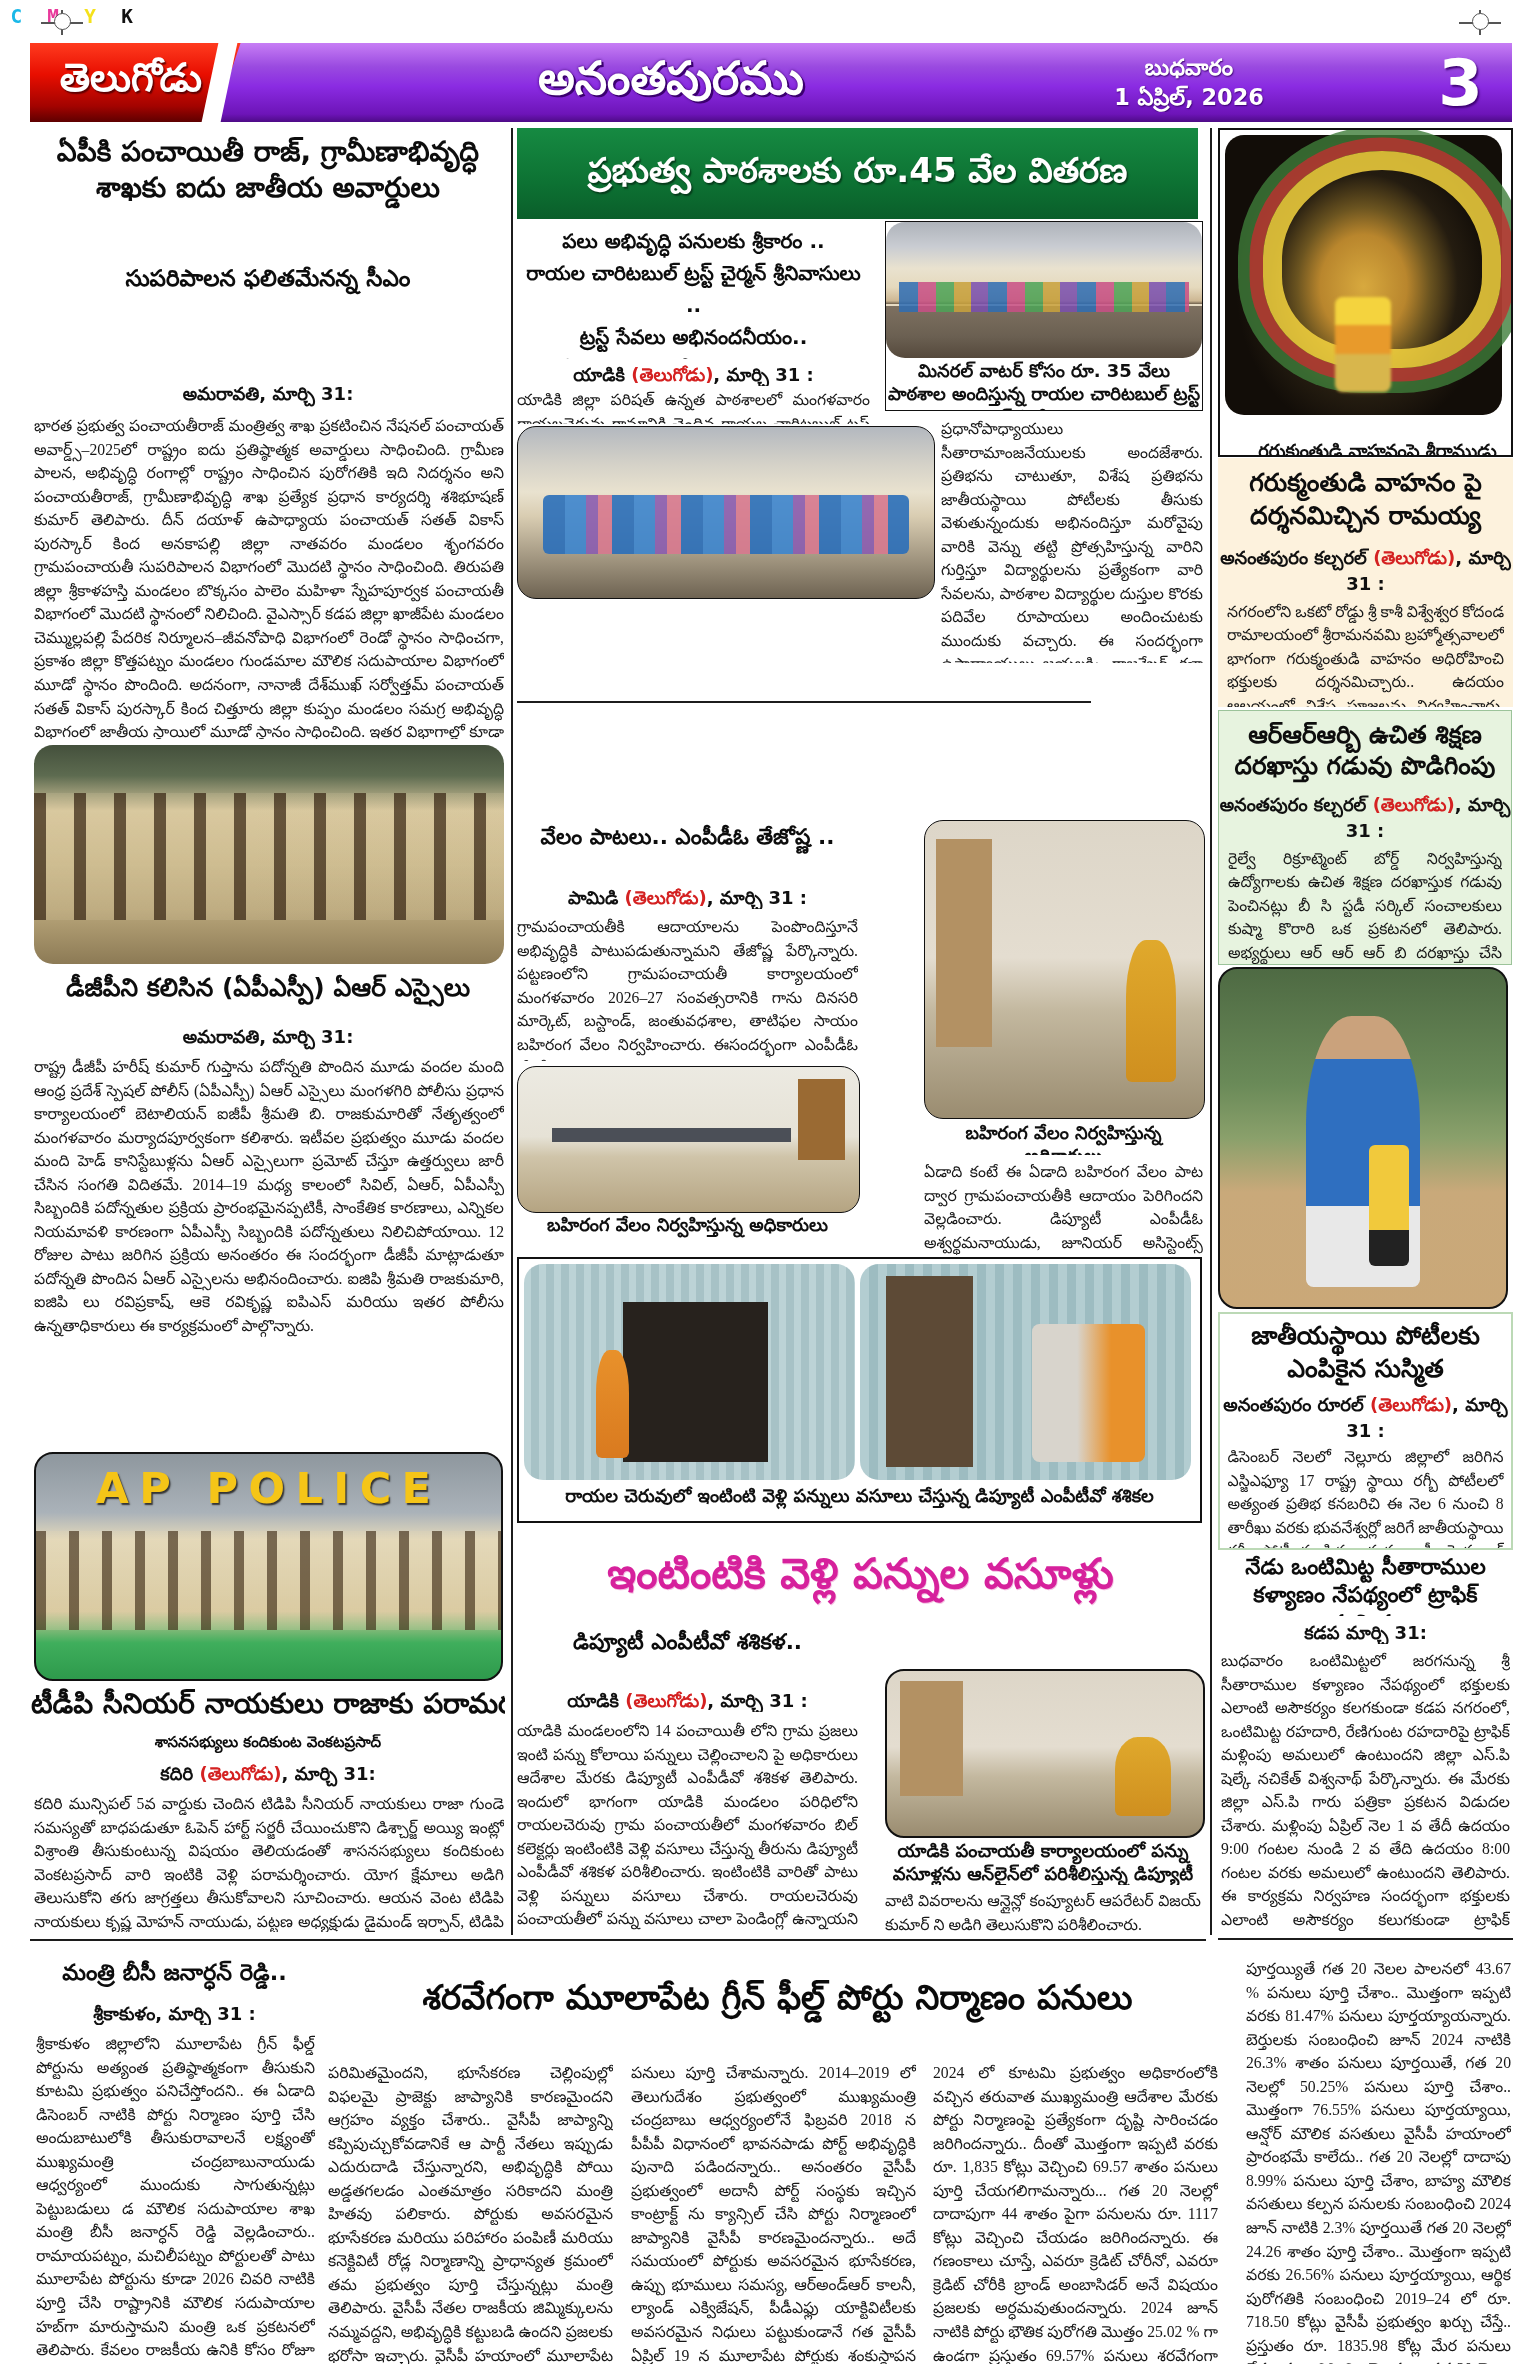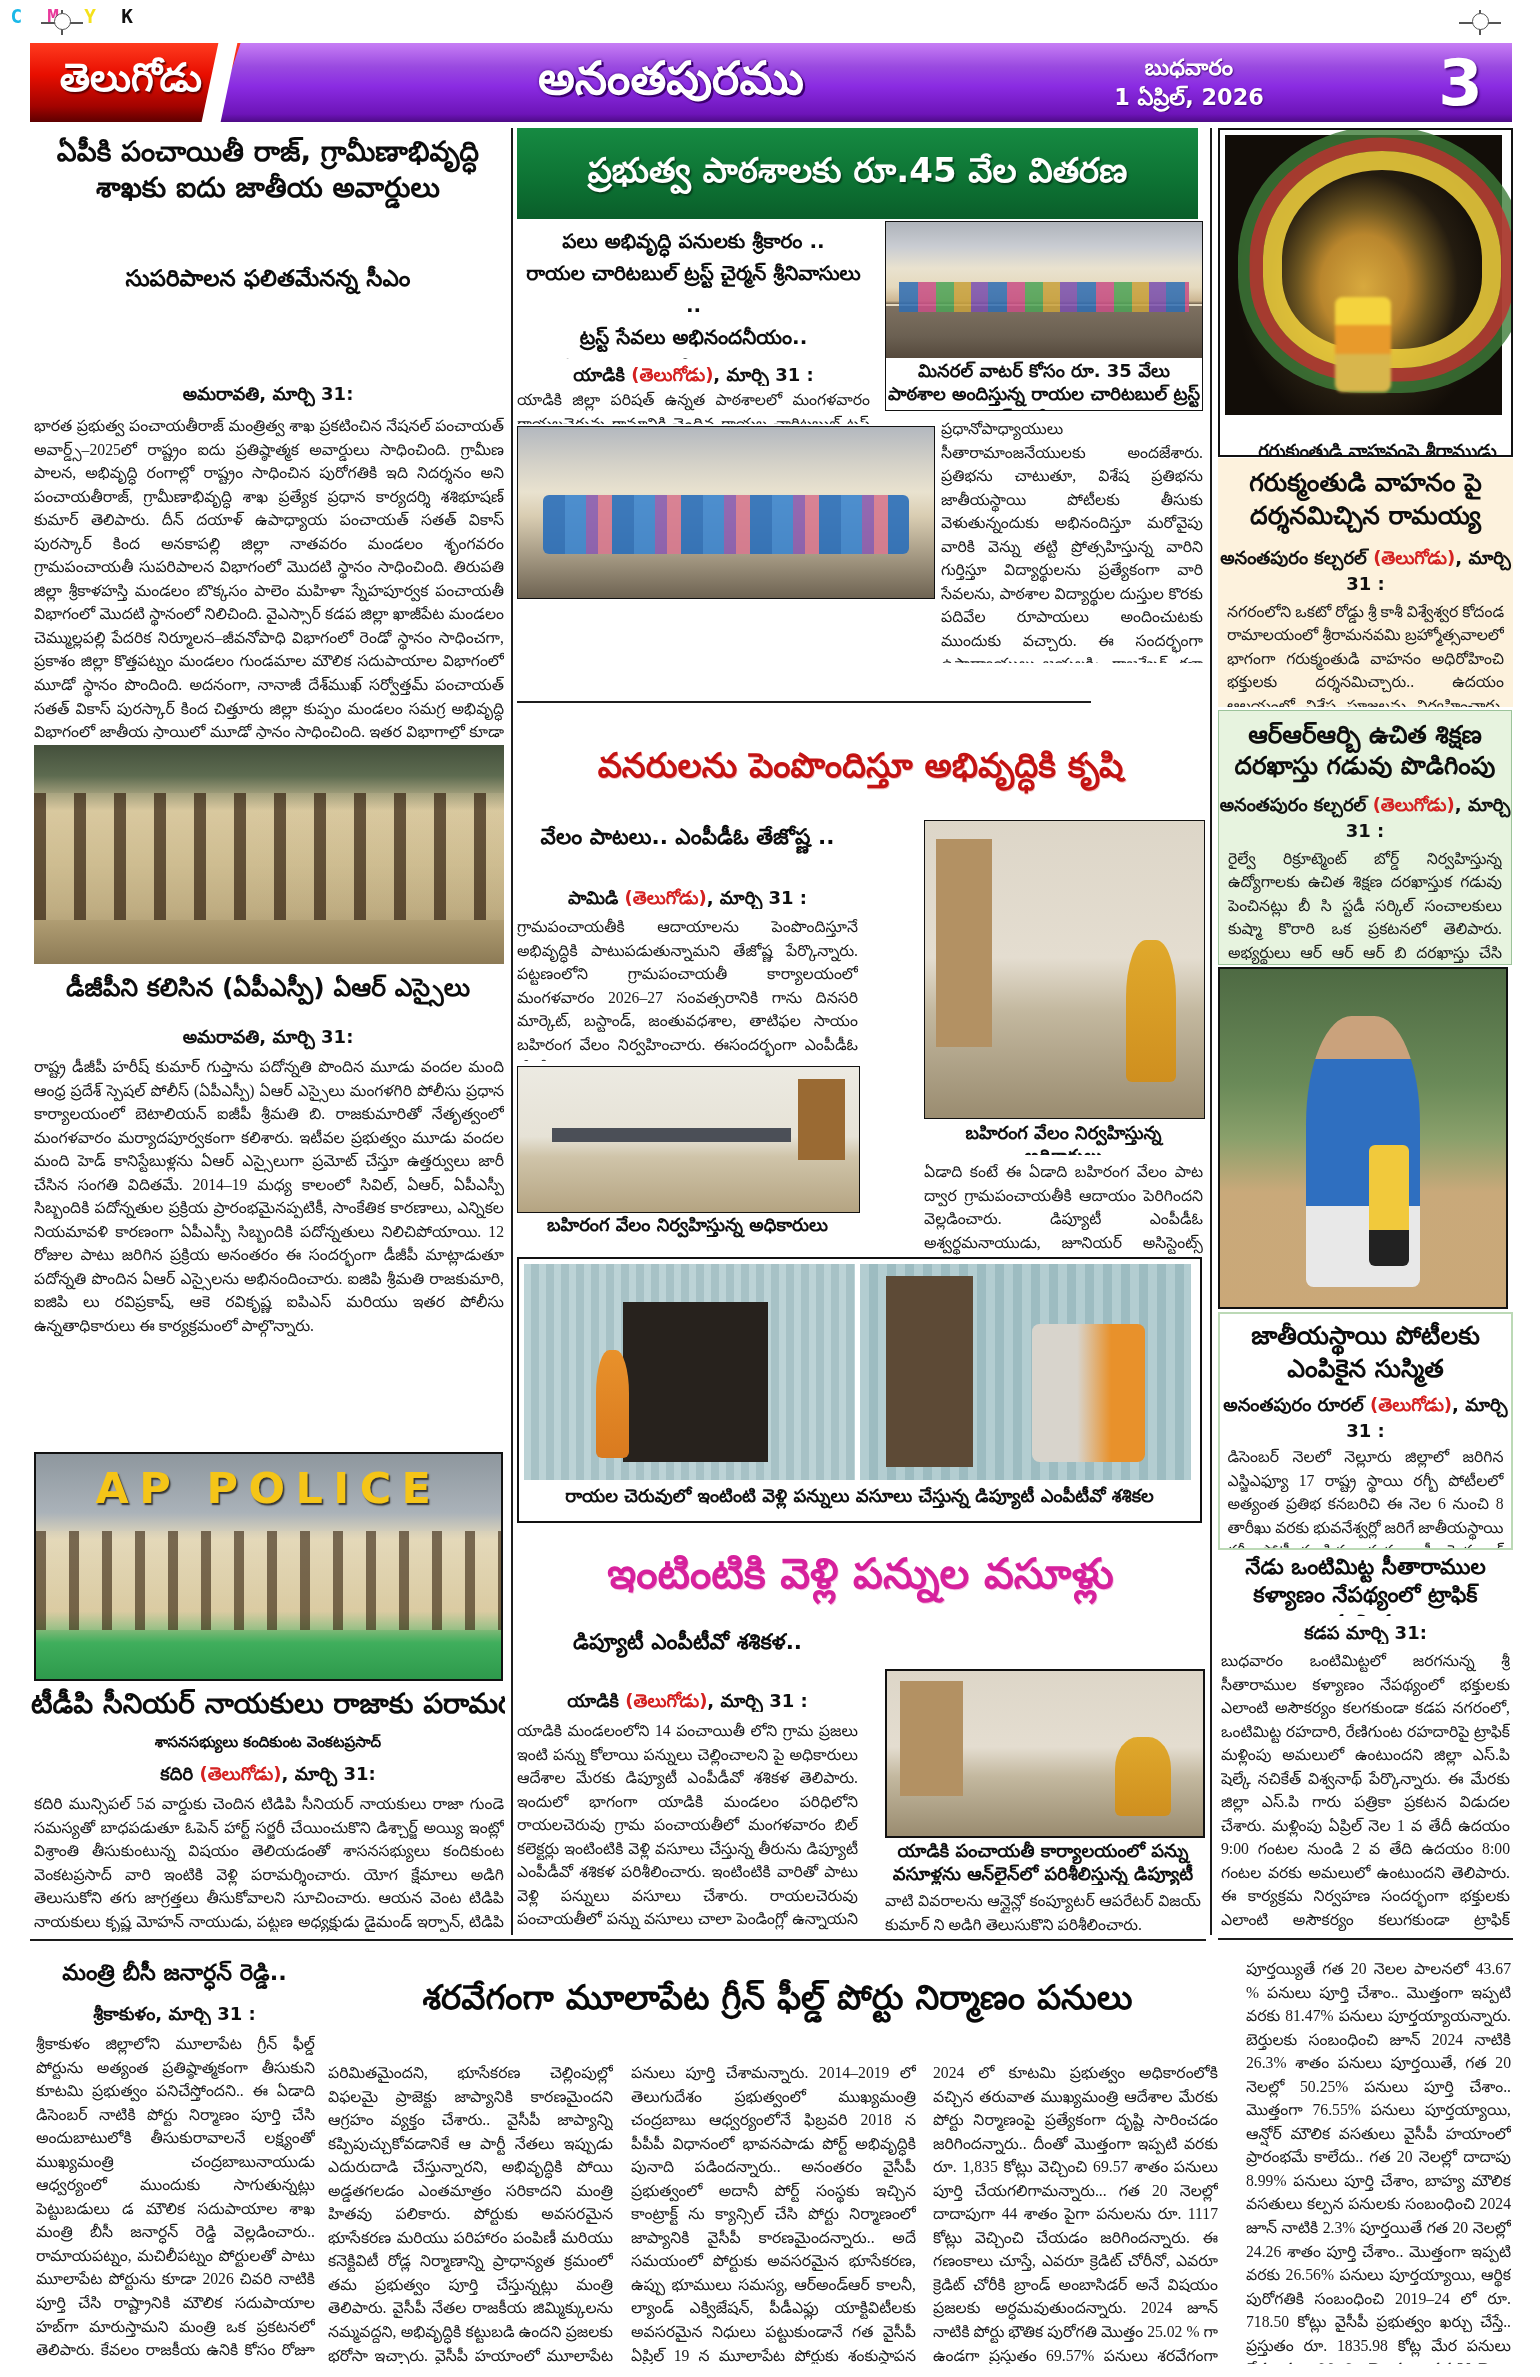--- a/index.html
+++ b/index.html
@@ -47,21 +47,21 @@
         text-shadow:1.5px 1.5px 1.5px #063d1b;}
   .red-head{color:#c31313;font-weight:bold;text-align:center;font-size:34px;white-space:nowrap;
         text-shadow:0.7px 0.7px 0 #f3baba;}
   .magenta-head{color:#d6219c;font-weight:bold;text-align:center;font-size:42px;white-space:nowrap;
         text-shadow:0.7px 0.7px 0 #f4c0e2;}
   .black-big{color:#0a0a0a;font-weight:bold;text-align:center;font-size:34px;white-space:nowrap;}
   
   .cream-block{background:#fdf2dd;}
   .green-block{background:#e7f3df;border:1.5px solid #9cc39a;}
   .frame-green{border:2.2px solid #bcd9b6;}
-  .photo{background:#ccc;}
+  .photo{background:#ccc;border-radius:19px;}
   .pborder{border:2.2px solid #111;}
   .pborder2{border:1.5px solid #111;}
   
   .ph-stage{background:linear-gradient(180deg,#aeb3ba 0%,#c9ccd2 18%,#e9e2cf 34%,#e5d9bd 48%,#cdb793 58%,#7a6a55 60%,
             #e8dcc4 60%,#e8dcc4 62%,#7d7060 62%,#6b6052 84%,#55493c 100%);}
   .ph-stage::after{content:"";position:absolute;left:4%;top:44%;width:92%;height:22%;
             background:repeating-linear-gradient(90deg,#2e6db4 0 19.4px,#c94f86 19.4px 37px,#4da457 37px 55px,#c9a23c 55px 72px,#7a4fb0 72px 89px);
             filter:blur(0.7px);opacity:.85;}
   .ph-kids{background:linear-gradient(180deg,#b3b8bf 0%,#d5d2c8 22%,#e9e2cf 38%,#d9cdb2 52%,#6e6352 100%);}
   .ph-kids::after{content:"";position:absolute;left:6%;top:40%;width:88%;height:34%;
@@ -174,21 +174,20 @@
 
   <div class="abs pborder2" style="left:885px;top:221px;width:316px;height:188px;background:#fff;">
     <div class="photo ph-stage" style="position:absolute;left:0;top:0;width:100%;height:136px;"></div>
     <div class="caption" style="position:absolute;left:0;top:137px;width:100%;">మినరల్ వాటర్ కోసం రూ. 35 వేలు పాఠశాల అందిస్తున్న రాయల చారిటబుల్ ట్రస్ట్ చైర్మన్ పి శ్రీనివాసులు</div>
   </div>
 
   <div class="abs photo ph-kids pborder2" style="left:517px;top:426px;width:416px;height:171px;"></div>
   <div class="abs body" style="left:941px;top:417px;width:262px;height:246px;">ప్రధానోపాధ్యాయులు సీతారామాంజనేయులకు అందజేశారు. ప్రతిభను చాటుతూ, విశేష ప్రతిభను జాతీయస్థాయి పోటీలకు తీసుకు వెళుతున్నందుకు అభినందిస్తూ మరోవైపు వారికి వెన్ను తట్టి ప్రోత్సహిస్తున్న వారిని గుర్తిస్తూ విద్యార్థులను ప్రత్యేకంగా వారి సేవలను, పాఠశాల విద్యార్థుల దుస్తుల కొరకు పదివేల రూపాయలు అందించుటకు ముందుకు వచ్చారు. ఈ సందర్భంగా ఉపాధ్యాయులు జయలక్ష్మి, రాజశేఖర్, కళా శివశంకర్ పాల్గొన్నారు.</div>
   <div class="hrule" style="left:517px;top:701px;width:574px;height:2.2px;"></div>
 
-  <div class="abs red-head" style="left:517px;top:745px;width:687px;height:67px;">వనరులను పెంపొందిస్తూ అభివృద్ధికి కృషి</div>
   <div class="abs sub" style="left:517px;top:824px;width:341px;height:31px;font-size:21.6px;">వేలం పాటలు.. ఎంపీడీఓ తేజోష్ణ ..</div>
   <div class="abs dateline" style="left:517px;top:887px;width:341px;height:22.4px;">
     <span>పామిడి </span><span class="brand">(తెలుగోడు)</span><span>, మార్చి 31 :</span>
   </div>
   <div class="abs body" style="left:517px;top:915px;width:341px;height:146px;">గ్రామపంచాయతీకి ఆదాయాలను పెంపొందిస్తూనే అభివృద్ధికి పాటుపడుతున్నామని తేజోష్ణ పేర్కొన్నారు. పట్టణంలోని గ్రామపంచాయతీ కార్యాలయంలో మంగళవారం 2026–27 సంవత్సరానికి గాను దినసరి మార్కెట్, బస్టాండ్, జంతువధశాల, తాటిఫల సాయం బహిరంగ వేలం నిర్వహించారు. ఈసందర్భంగా ఎంపీడీఓ తేజోష్ణ మాట్లాడుతూ ప్రజాభ్యున్నతికి పాటుపడుతూ ప్రజలకు మెరుగైన సేవలను అందించటానికి కృషి చేస్తామని తెలిపారు. ఇప్పటికే ప్రజల నుండి పన్నుల వసూలు చేశామని ప్రస్తుతం దినసరి మార్కెట్, బస్టాండ్, తాటిఫల సాయము, జంతువదు శాల వసూళ్లు చేసుకునే హక్కును పొందేందుకు బహిరంగ వేలం నిర్వహించటం చేపట్టామన్నారు. దినసరి మార్కెటును రూ.2.13 లక్షలకు నరసింహలు, బస్టాండ్ రూ.2.60 లక్షలకు ఆదినారాయణరెడ్డి, జంతువద శాల రూ.3.40 లక్షలకు వసూలు చేసుకునే హక్కును దక్కించుకోగ తాటిఫల సాయము వేలం పాటలో ఎవ్వరూ పాల్గొనకపోవటంతో వాయిదా వేసినట్లు వివరించారు. గత</div>
 
   <div class="abs photo ph-office pborder2" style="left:924px;top:820px;width:279px;height:297px;"></div>
   <div class="abs caption" style="left:924px;top:1121px;width:279px;height:34px;">బహిరంగ వేలం నిర్వహిస్తున్న అధికారులు</div>
   <div class="abs body" style="left:924px;top:1160px;width:279px;height:95px;">ఏడాది కంటే ఈ ఏడాది బహిరంగ వేలం పాట ద్వార గ్రామపంచాయతీకి ఆదాయం పెరిగిందని వెల్లడించారు. డిప్యూటీ ఎంపీడీఓ అశ్వర్థమనాయుడు, జూనియర్ అసిస్టెంట్స్ ఖ్వాజామైనుద్దీన్, రవి, సిబ్బంది తదితరులు పాల్గొన్నారు. సందర్భంగా ఎంపీడీఓ తేజోష్ణ మాట్లాడుతూ ప్రజాభ్యున్నతికి పాటుపడుతూ ప్రజలకు మెరుగైన సేవలను అందించటానికి కృషి చేసామని తెలిపారు. ఇప్పటికే ప్రజల నుండి పన్నుల</div>
 

